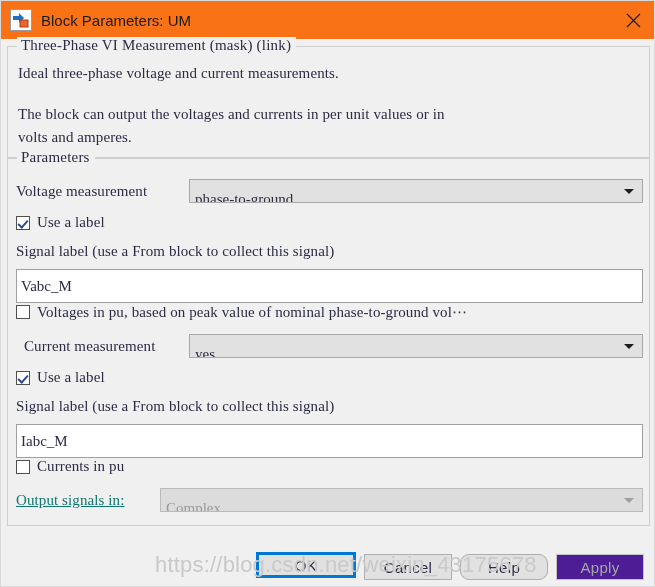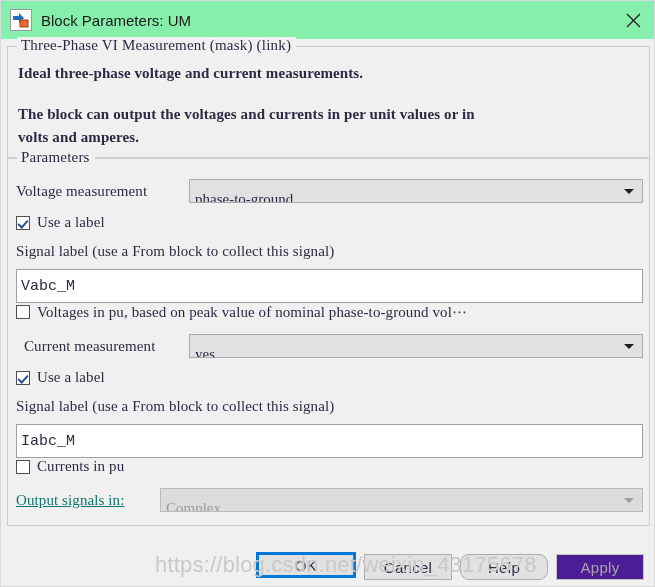--- a/index.html
+++ b/index.html
@@ -19,21 +19,21 @@
     box-sizing: border-box;
     border: 1px solid #d9d9d9;
   }
 
   
   .titlebar {
     position: absolute;
     left: 0; top: 0;
     width: 655px;
     height: 38px;
-    background: #86efac;
+    background: #f97316;
     display: flex;
     align-items: center;
     box-sizing: border-box;
   }
   .title-icon {
     width: 22px; height: 22px;
     margin-left: 9px;
     flex: 0 0 auto;
     position: relative;
     border: 1px solid #9a9a9a;
@@ -98,21 +98,20 @@
   .mono {
     font-family: "Liberation Serif", serif;
     font-size: 15px;
     color: #2b2b44;
     letter-spacing: 0.1px;
   }
 
   .desc-line {
     position: absolute;
     white-space: nowrap;
-    font-weight: bold;
   }
 
   
   .row-label {
     position: absolute;
     white-space: nowrap;
   }
 
   select.combo, div.combo {
     position: absolute;
@@ -147,21 +146,21 @@
   }
   .combo.disabled .arrow {
     border-top-color: #9e9e9e;
   }
 
   input.textfield {
     position: absolute;
     box-sizing: border-box;
     background: #ffffff;
     border: 1px solid #a0a0a0;
-    font-family: Liberation Mono, monospace;
+    font-family: Liberation Serif, serif;
     font-size: 15px;
     color: #2b2b44;
     padding: 16px 4px;
     height: 25px;
     line-height: 23px;
     outline: none;
   }
 
   .checkrow {
     position: absolute;

